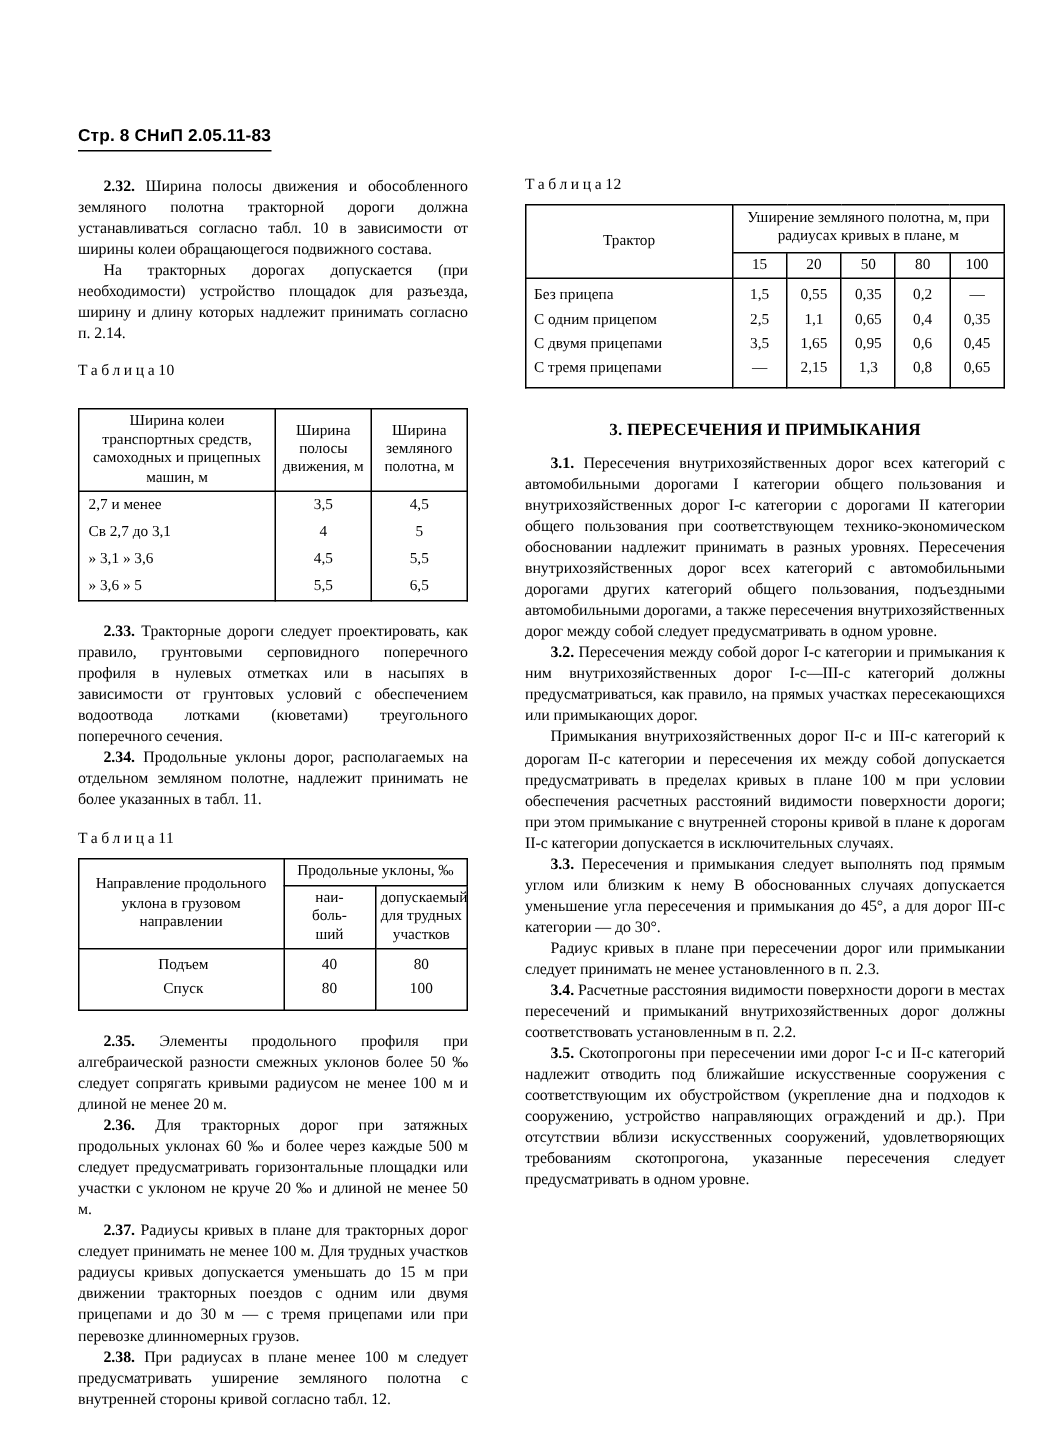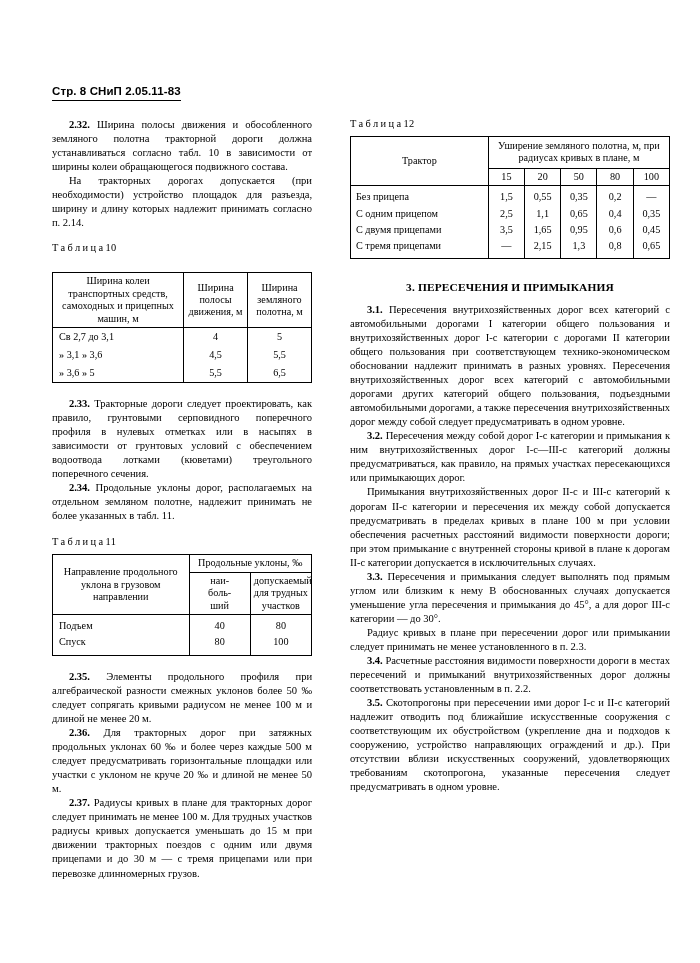--- a/index.html
+++ b/index.html
@@ -94,21 +94,21 @@
     padding: 2px 3px;
     font-weight: normal;
     vertical-align: middle;
   }
   table.doc.outer {
     border: 1.6px solid #000;
   }
   .tw-10 { margin-top: 19px; }
   .tw-10 td { height: 14px; }
   .center { text-align: center; }
-  .left { text-align: left; }
+  .left { text-align: center; }
   .t10-head td { text-align: center; padding: 5px 2px 6px 2px; }
   .t10-body td { padding: 1px 4px; }
   .t10-body td.lbl { text-align: left; padding-left: 6px; white-space: nowrap;}
   .t10-firstrow td { padding-top: 6px; }
   .t10-lastrow td { padding-bottom: 6px; }
   .nb { border-top: none !important; border-bottom: none !important; }
   .no-b { border-bottom: none !important; }
   .no-t { border-top: none !important; }
   .sect-title {
     font-size: 11.4px;
@@ -141,20 +141,25 @@
 
       <div class="tbl-caption"><span>Таблица</span><span class="cap-num">10</span></div>
 
       <table class="doc outer tw-10">
         <tbody>
             <tr class="t10-head">
           <td style="width:52%">Ширина колеи транспортных средств, самоходных и прицепных машин, м</td>
           <td style="width:24%">Ширина полосы движения, м</td>
           <td style="width:24%">Ширина земляного полотна, м</td>
         </tr>
+        <tr class="t10-body t10-firstrow">
+          <td class="lbl no-b">2,7 и менее</td>
+          <td class="center no-b">3,5</td>
+          <td class="center no-b">4,5</td>
+        </tr>
         <tr class="t10-body">
           <td class="lbl nb">Св  2,7 до 3,1</td>
           <td class="center nb">4</td>
           <td class="center nb">5</td>
         </tr>
         <tr class="t10-body">
           <td class="lbl nb">»    3,1   »   3,6</td>
           <td class="center nb">4,5</td>
           <td class="center nb">5,5</td>
         </tr>
@@ -200,20 +205,21 @@
           <td class="center no-t" style="padding-bottom:6px">100</td>
         </tr>
       </tbody>
         </table>
 
       <div style="height:14px"></div>
 
       <p class="para"><span class="idt"></span><span><span class="num">2.35.</span> Элементы продольного профиля при алгебраической разности смежных уклонов более 50 ‰ следует сопрягать кривыми радиусом не менее 100 м и длиной не менее 20 м.</span></p>
       <p class="para"><span class="idt"></span><span><span class="num">2.36.</span> Для тракторных дорог при затяжных продольных уклонах 60 ‰ и более через каждые 500 м следует предусматривать горизонтальные площадки или участки с уклоном не круче 20 ‰ и длиной не менее 50 м.</span></p>
       <p class="para"><span class="idt"></span><span><span class="num">2.37.</span> Радиусы кривых в плане для тракторных дорог следует принимать не менее 100 м. Для трудных участков радиусы кривых допускается уменьшать до 15 м при движении тракторных поездов с одним или двумя прицепами и до 30 м — с тремя прицепами или при перевозке длинномерных грузов.</span></p>
+      <p class="para"><span class="idt"></span><span><span class="num">2.38.</span> При радиусах в плане менее 100 м следует предусматривать уширение земляного полотна с внутренней стороны кривой согласно табл. 12.</span></p>
 
     </div>
 
     <div class="col col-right">
 
       <div class="tbl-caption"><span>Таблица</span><span class="cap-num">12</span></div>
 
       <table class="doc outer t12" style="margin-top:7px">
         <tbody>
             <tr>

